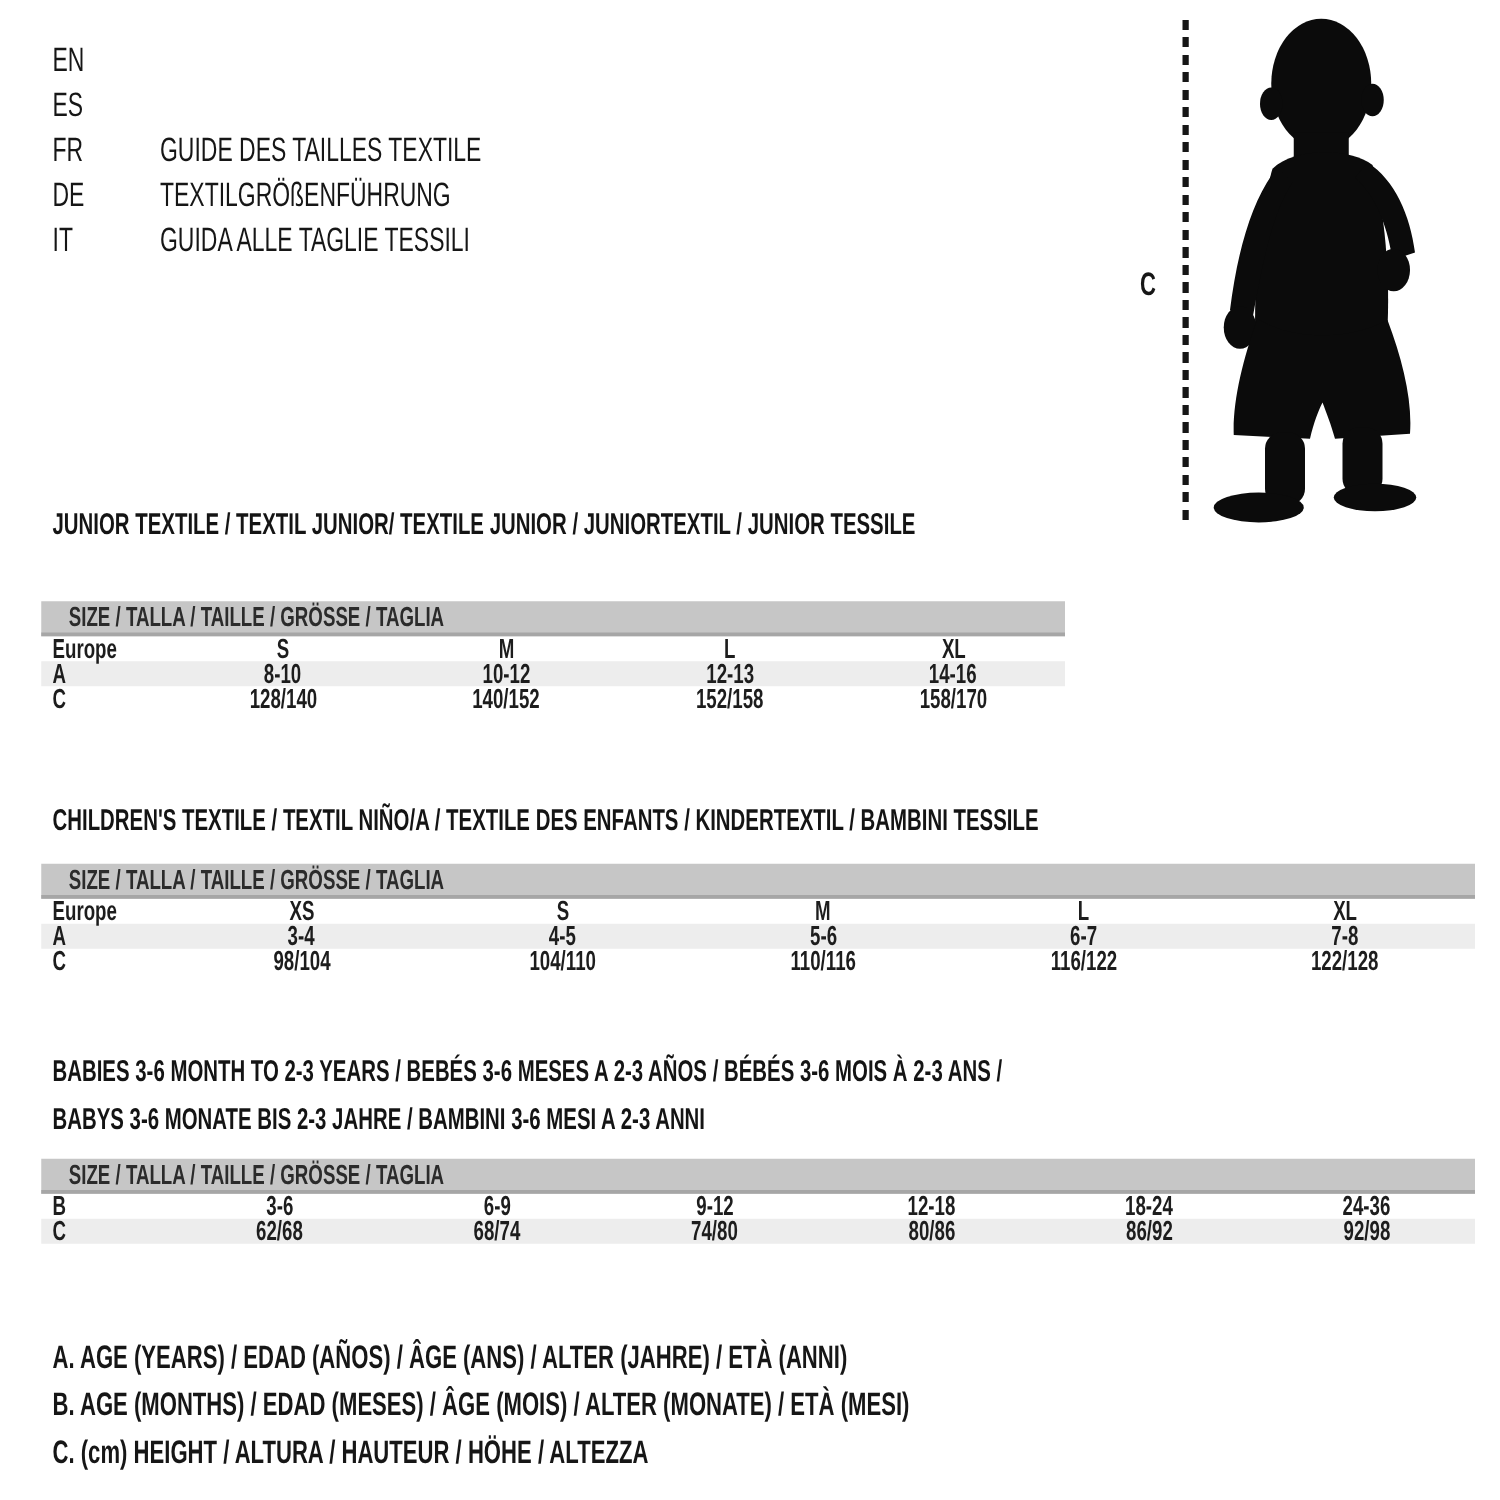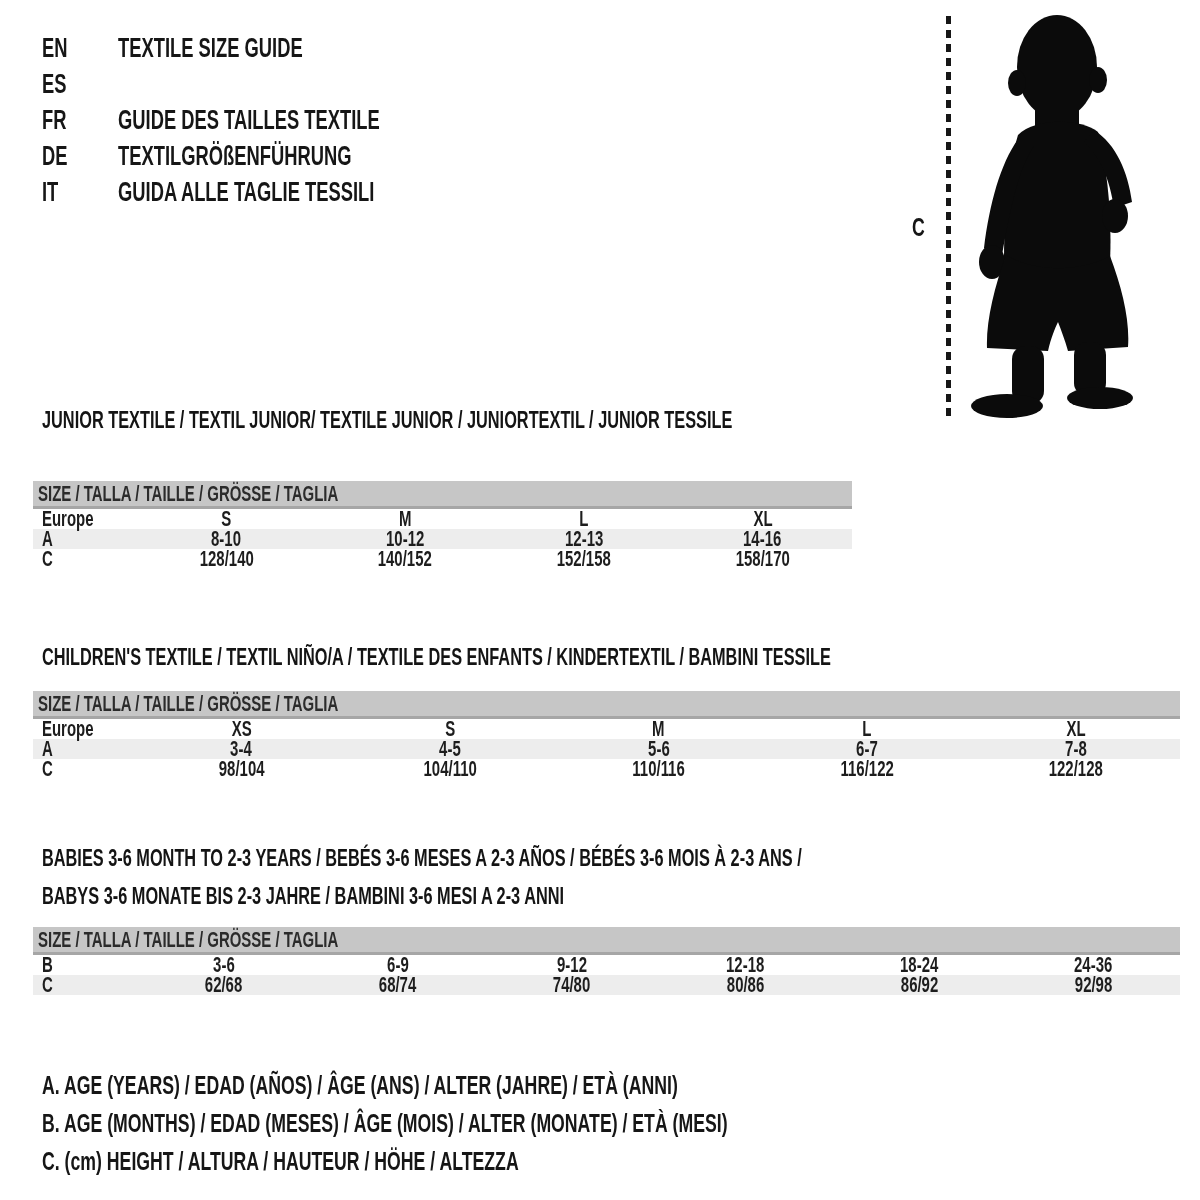--- a/index.html
+++ b/index.html
@@ -11,21 +11,21 @@
   .cond {
     display:inline-block; transform:scaleX(0.68); transform-origin:0 50%;
     white-space:nowrap;
   }
   .center-cell .cond { transform-origin:50% 50%; }
 
   
   .lang-block { position:absolute; left:42px; top:30px; }
   .lang-row {
     display:grid; grid-template-columns:76px auto; height:36px;
-    align-items:center; font-size:27px; font-weight:bold; white-space:nowrap;
+    align-items:center; font-size:27px; font-weight:normal; white-space:nowrap;gap:10px;
   }
 
   
   .measure-line {
     position:absolute; left:946px; top:16px; width:5px; height:400px;
     background:repeating-linear-gradient(to bottom,#161616 0px,#161616 8px,transparent 8px,transparent 14px);
   }
   .measure-label {
     position:absolute; left:912px; top:212px; font-size:26px; font-weight:bold;
   }
@@ -33,42 +33,41 @@
 
   
   .sec-title {
     position:absolute; left:42px; font-size:24px; font-weight:bold;
     white-space:nowrap; color:#141414;
   }
   .sec-title.small-gap { line-height:38px;text-decoration:underline; }
   .size-table { position:absolute; left:33px; }
   .size-bar {
     height:28px; background:#c6c6c6; border-bottom:3px solid #a6a6a6;
-    display:flex; align-items:center; padding-left:5px;
+    display:flex; align-items:center; padding-left:22px;
     font-size:22px; font-weight:bold; color:#2b2b2b;
   }
   .trow {
     display:flex; height:20px; align-items:center;
     font-size:22px; font-weight:bold; color:#1d1d1d;
   }
   .trow.shaded { background:#ededed; }
   .tlabel { width:104px; padding-left:9px; flex:none; }
   .tcell { flex:1; text-align:center; }
 
   
   .footnotes { position:absolute; left:42px; top:1066px; }
   .footnote-line { height:38px; display:flex; align-items:center; font-size:26px; font-weight:bold; }
 </style>
 </head>
 <body>
 
 <div class="lang-block">
   <div class="lang-row">
     <span><span class="cond">EN</span></span>
-    <span><span class="cond">TEXTILE SIZE GUIDE</span></span>
   </div>
   <div class="lang-row">
     <span><span class="cond">ES</span></span>
   </div>
   <div class="lang-row">
     <span><span class="cond">FR</span></span>
     <span><span class="cond">GUIDE DES TAILLES TEXTILE</span></span>
   </div>
   <div class="lang-row">
     <span><span class="cond">DE</span></span>

